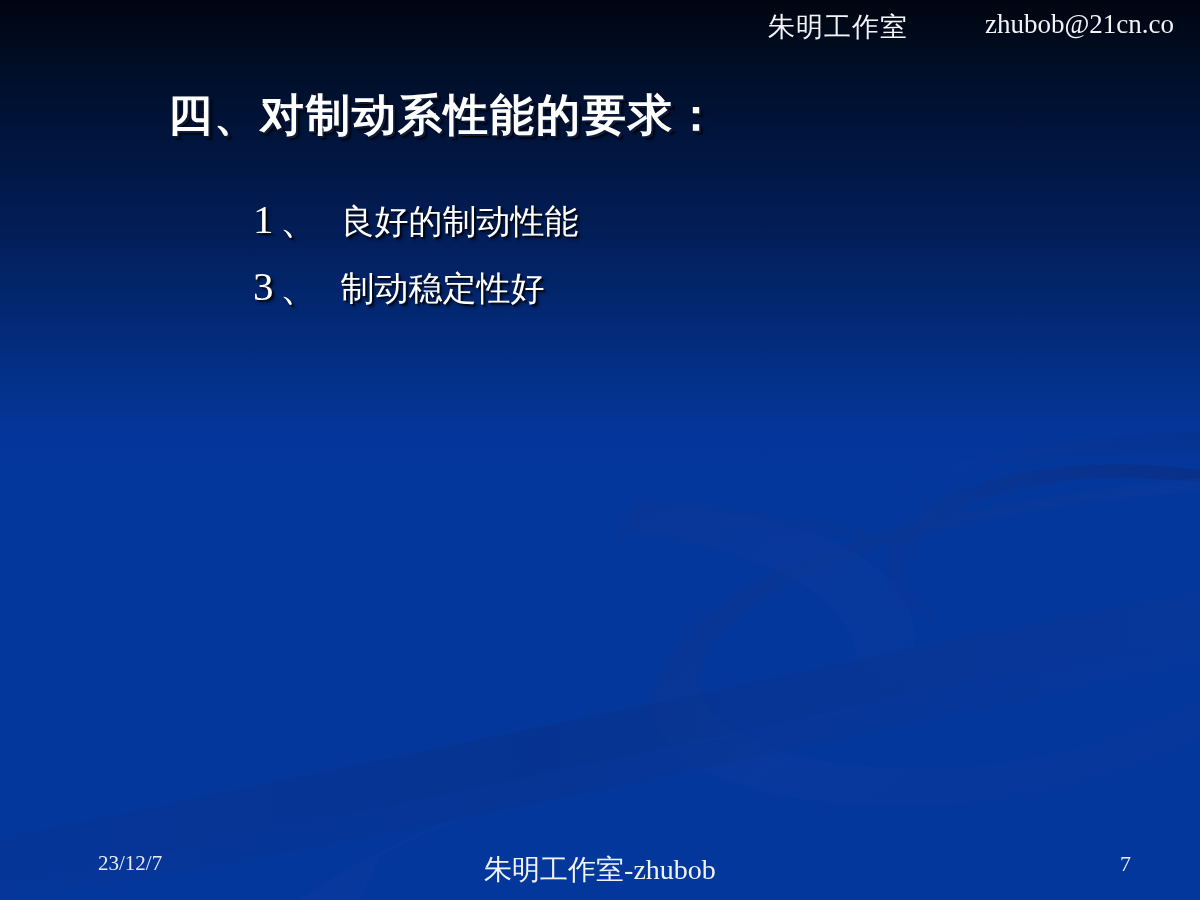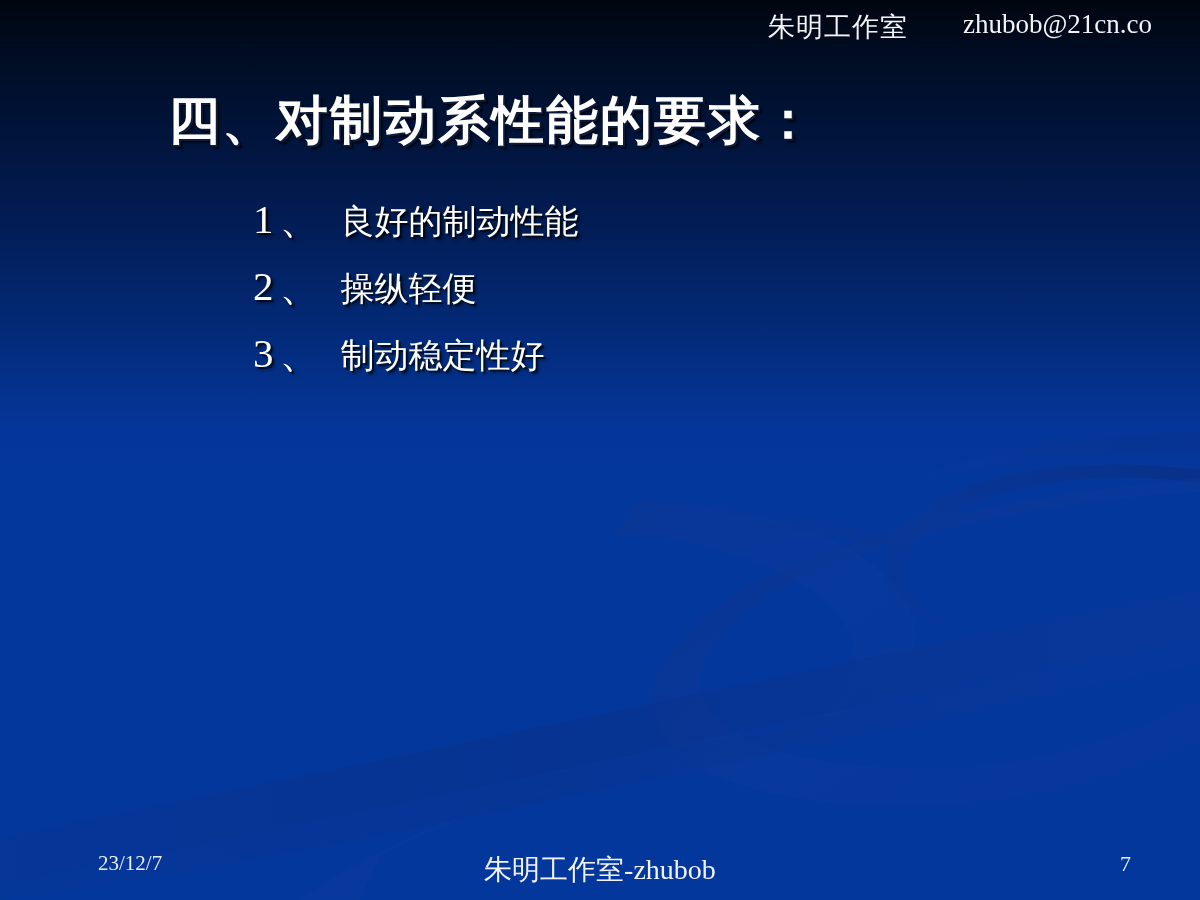--- a/index.html
+++ b/index.html
@@ -48,34 +48,34 @@
     left: 768px;
     top: 9px;
     font-size: 27px;
     color: #f2f4f8;
     letter-spacing: 1px;
     white-space: nowrap;
     font-family: "Liberation Serif", "DejaVu Serif", serif;
   }
   .header-email {
     position: absolute;
-    left: 963px;
+    left: 985px;
     top: 9px;
     font-size: 27px;
     color: #f2f4f8;
     white-space: nowrap;
     font-family: "Liberation Serif", "DejaVu Serif", serif;
   }
 
   
   .slide-title {
     position: absolute;
     left: 168px;
     top: 86px;
-    font-size: 52px;
+    font-size: 44px;
     font-weight: bold;
     color: #ffffff;
     white-space: nowrap;
     letter-spacing: 2px;
     font-family: "DejaVu Sans", "Liberation Sans", sans-serif;
     text-shadow:
        1px 1px 0 #0b1c3d,
        2px 2px 0 #0b1c3d,
        3px 3px 1px rgba(0,0,0,0.75),
        4px 4px 2px rgba(0,0,0,0.45);
@@ -201,23 +201,20 @@
   </div>
 
   <div class="slide-title">四、对制动系性能的要求：</div>
 
   <div class="bullets">
 
     <div class="bullet-line">
       <span class="bullet-num">1</span><span class="bullet-sep">、</span><span class="bullet-text">良好的制动性能</span>
     </div>
 
-    <div class="bullet-line">
-      <span class="bullet-num">2</span><span class="bullet-sep">、</span><span class="bullet-text">操纵轻便</span>
-    </div>
 
     <div class="bullet-line">
       <span class="bullet-num">3</span><span class="bullet-sep">、</span><span class="bullet-text">制动稳定性好</span>
     </div>
 
 
 
   </div>
 
   <div class="footer">

